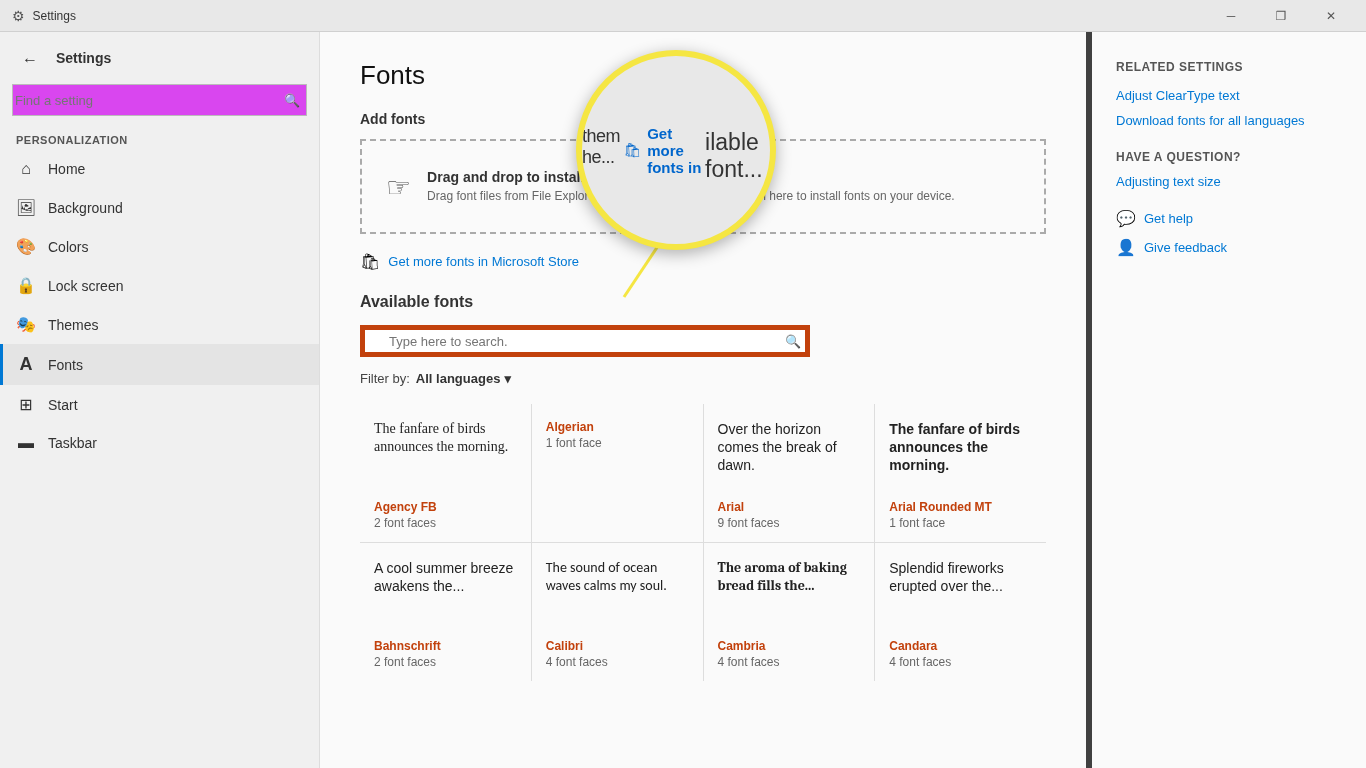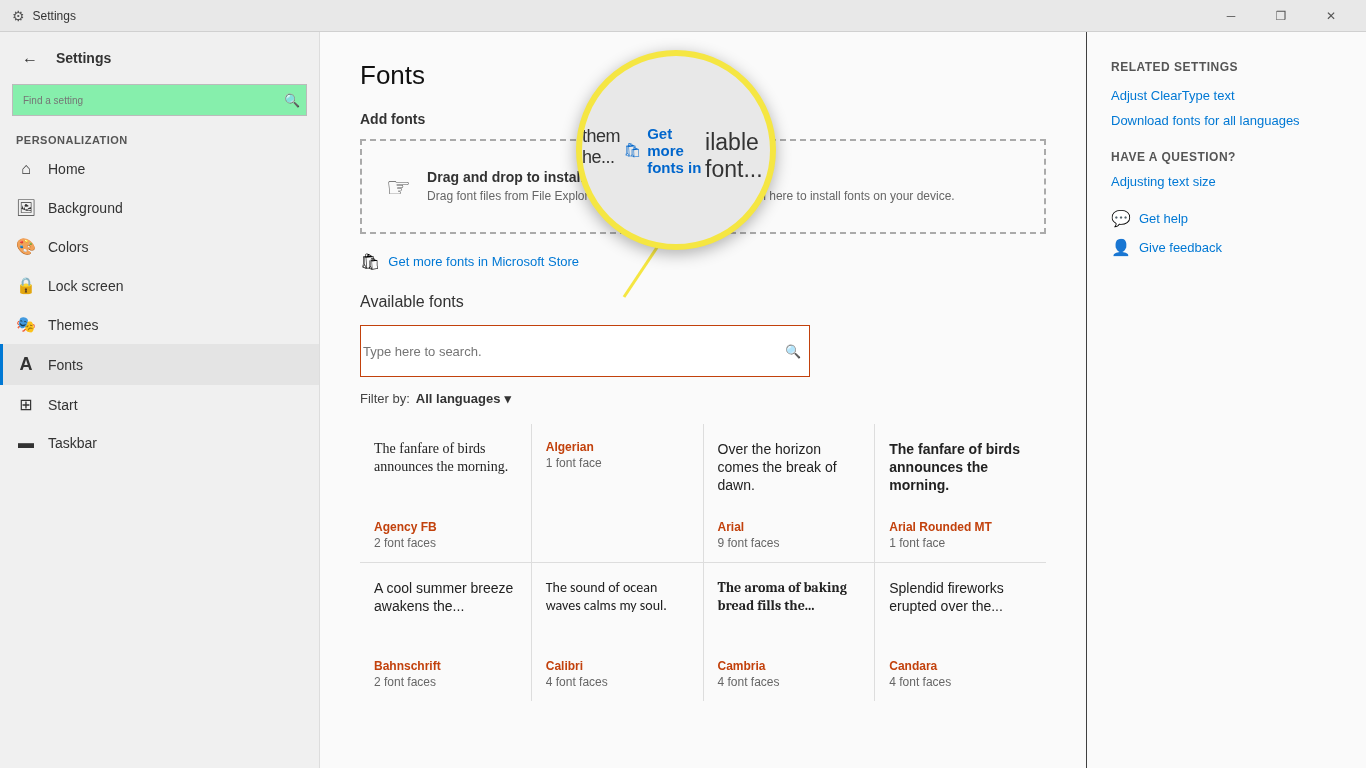--- a/index.html
+++ b/index.html
@@ -95,24 +95,24 @@
       font-weight: 600;
       color: #333;
     }
     .search-box {
       margin: 0 12px 8px;
       position: relative;
     }
     .search-box input {
       width: 100%;
       height: 32px;
-      padding: 0 32px 0 10px;
+      padding: 0 32px 0 2px;
       border: 1px solid #bbb;
-      background: #86efac;
-      font-size: 10px;
+      background: #d946ef;
+      font-size: 13px;
       color: #333;
       outline: none;
     }
     .search-icon-btn {
       position: absolute;
       right: 6px;
       top: 50%;
       transform: translateY(-50%);
       background: transparent;
       border: none;
@@ -190,29 +190,29 @@
     .store-icon { font-size: 16px; }
     .store-link-text {
       color: #0078d4;
       font-size: 13px;
       text-decoration: none;
     }
 
     
     .available-heading {
       font-size: 16px;
-      font-weight: 400;
+      font-weight: 700;
       color: #333;
       margin-bottom: 14px;
     }
     .font-search-box {
       flex: 1;
-      height: 52px;
-      border: 1px solid #c2410c;
-      padding: 0 30px 0 2px;
+      height: 32px;
+      border: 5px solid #c2410c;
+      padding: 0 30px 0 24px;
       font-size: 13px;
       background: white;
       outline: none;
       position: relative;
     }
     .font-search-wrapper {
       position: relative;
       flex: 1;
     }
     .font-search-icon {
@@ -271,21 +271,21 @@
       font-size: 12px;
       color: #666;
     }
 
     
     .right-panel {
       width: 280px;
       padding: 28px 24px;
       background: #fafafa;
       flex-shrink: 0;
-      border-left: 1px solid #404040;
+      border-left: 6px solid #404040;
     }
     .related-title {
       font-size: 12px;
       font-weight: 700;
       color: #555;
       text-transform: uppercase;
       letter-spacing: 0.5px;
       margin-bottom: 14px;
     }
     .related-link {

